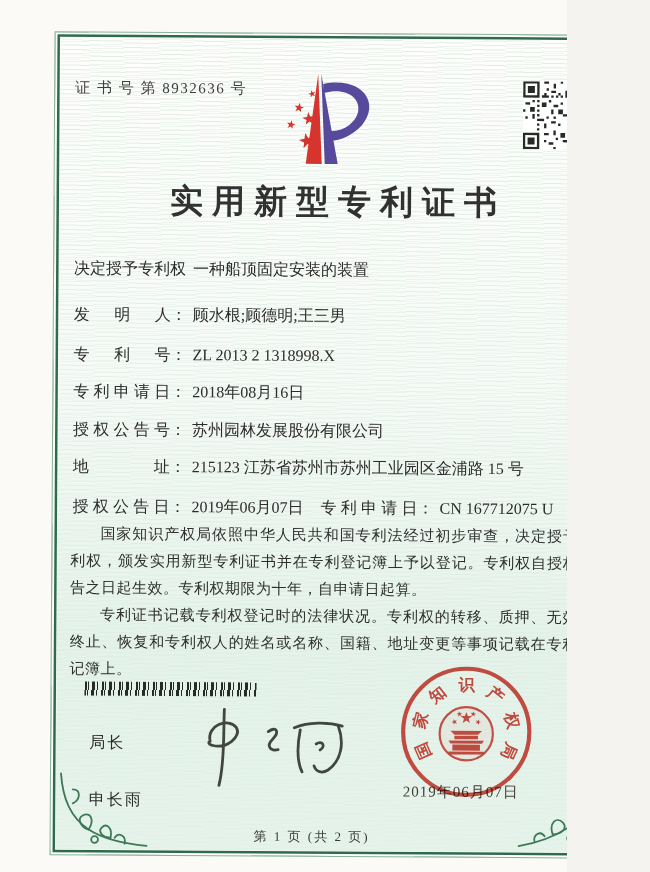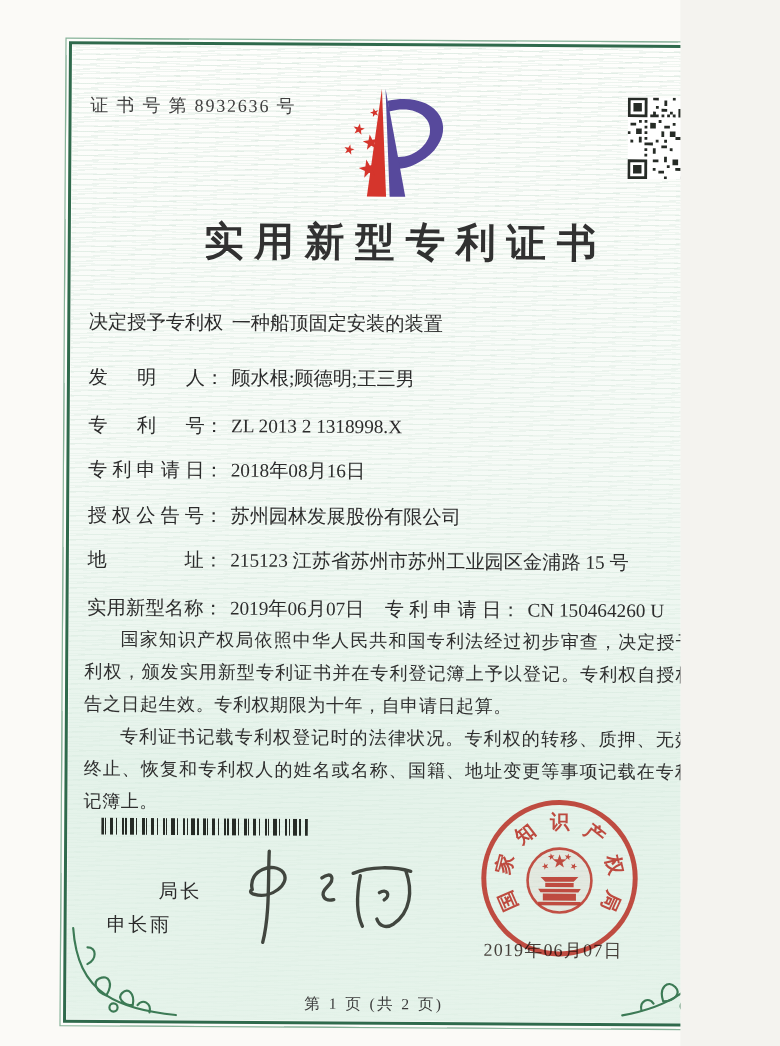--- a/index.html
+++ b/index.html
@@ -26,21 +26,21 @@
   .body-text{position:absolute;left:18px;top:488px;width:524px;font-size:15px;line-height:27px;
              text-align:justify;color:#2f2f2f;letter-spacing:0.5px;}
   .body-text p{margin:0;text-indent:2em;}
   .barcode{position:absolute;left:33px;top:649px;width:172px;height:14px;
     background:repeating-linear-gradient(90deg,
       #262b26 0 2px, transparent 2px 3px,
       #262b26 3px 4px, transparent 4px 7px,
       #262b26 7px 10px, transparent 10px 12px,
       #262b26 12px 13px, transparent 13px 17px);}
   .signer{position:absolute;left:38px;font-size:16px;color:#2c2c2c;letter-spacing:2px;}
-  .signer.t1{top:700px;margin-left:43px;} .signer.t2{top:728px;}
+  .signer.t1{top:700px;} .signer.t2{top:757px;}
   .signature{position:absolute;left:125px;top:668px;width:180px;height:90px;}
   .seal{position:absolute;left:346px;top:628px;width:138px;height:138px;mix-blend-mode:multiply;opacity:0.93;}
   .seal-date{position:absolute;left:352px;top:748px;font-size:15px;color:#46413b;letter-spacing:1px;z-index:0;}
   .footer{position:absolute;left:0;top:794px;width:100%;text-align:center;transform:translateX(-18px);
           font-size:13px;letter-spacing:2px;color:#3a3a3a;}
   .orn-l{position:absolute;left:4px;bottom:5px;width:96px;height:80px;}
   .orn-r{position:absolute;right:4px;bottom:5px;width:90px;height:108px;}
 </style>
 </head>
 <body>
@@ -107,24 +107,24 @@
       <span class="flabel">专利申请日</span><span class="colon">：</span><span>2018年08月16日</span>
     </div>
     <div class="row" style="top:387px">
       <span class="flabel">授权公告号</span><span class="colon">：</span><span>苏州园林发展股份有限公司</span>
     </div>
     <div class="row" style="top:424px">
       <span class="flabel">地址</span><span class="colon">：</span><span>215123 江苏省苏州市苏州工业园区金浦路 15 号</span>
     </div>
     <div class="row" style="top:464px">
       <span>
-        <span class="flabel">实用新型名称</span><span class="colon">：</span><span>2019年06月07日</span>
+        <span class="flabel">授权公告日</span><span class="colon">：</span><span>2019年06月07日</span>
       </span>
       <span class="g2">
-        <span class="flabel">专利申请日</span><span class="colon">：</span><span>CN 150464260 U</span>
+        <span class="flabel">专利申请日</span><span class="colon">：</span><span>CN 167712075 U</span>
       </span>
     </div>
 
     <div class="body-text">
       <p>国家知识产权局依照中华人民共和国专利法经过初步审查，决定授予专利权，颁发实用新型专利证书并在专利登记簿上予以登记。专利权自授权公告之日起生效。专利权期限为十年，自申请日起算。</p>
       <p>专利证书记载专利权登记时的法律状况。专利权的转移、质押、无效、终止、恢复和专利权人的姓名或名称、国籍、地址变更等事项记载在专利登记簿上。</p>
     </div>
 
     <div class="barcode"></div>
 

